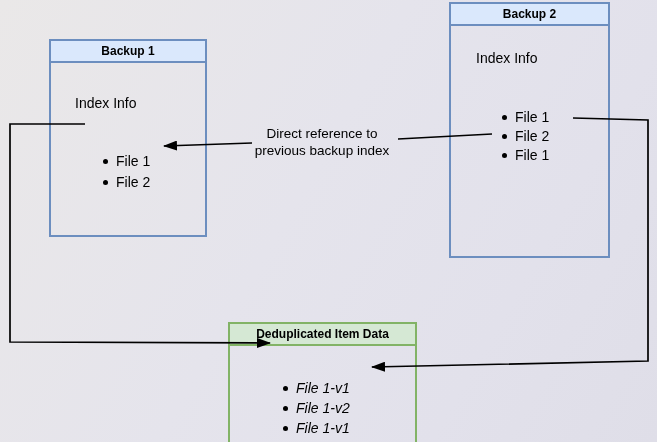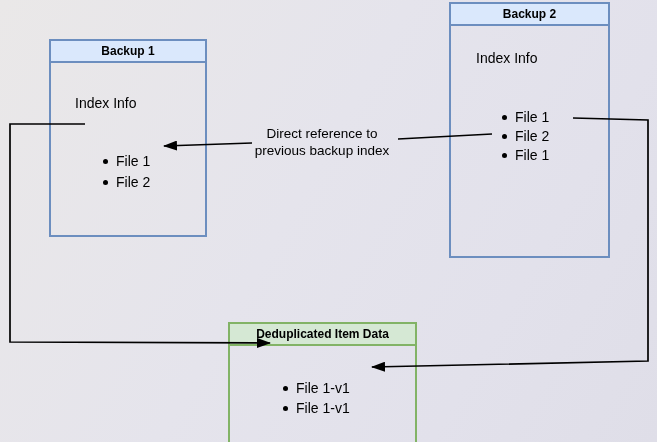--- a/index.html
+++ b/index.html
@@ -54,21 +54,21 @@
   #backup1 ul.file-list{left:52px;top:110px;}
   #backup1 ul.file-list li{line-height:21px;}
 
   #backup2{left:449px;top:2px;width:161px;height:256px;}
   #backup2 .section-label{left:25px;top:46px;}
   #backup2 ul.file-list{left:51px;top:104px;}
   #backup2 ul.file-list li{line-height:19px;}
 
   #dedup{left:228px;top:281px;width:189px;height:138px;margin-top:41px;}
   #dedup ul.file-list{left:53px;top:54px;}
-  #dedup ul.file-list li{line-height:20px;}
+  #dedup ul.file-list li{line-height:20px;font-style:italic;}
 
   svg.arrows{position:absolute;left:0;top:0;z-index:5;}
   svg.arrows path,svg.arrows line{stroke:#000;stroke-width:1.7;fill:none;}
   svg.arrows text{
     font-family:"Liberation Sans","DejaVu Sans",sans-serif;
     font-size:13.5px;fill:#000;text-anchor:middle;
   }
 </style>
 </head>
 <body>
@@ -91,20 +91,21 @@
       <li>File 1</li>
       <li>File 2</li>
       <li>File 1</li>
     </ul>
   </div>
 
   <div class="node green" id="dedup">
     <div class="node-header">Deduplicated Item Data</div>
     <ul class="file-list">
       <li>File 1-v1</li>
+      <li>File 1-v2</li>
       <li>File 1-v1</li>
     </ul>
   </div>
 
   <svg class="arrows" width="657" height="442" viewBox="0 0 657 442">
     <defs>
       <marker id="arrowhead" markerUnits="userSpaceOnUse" markerWidth="14" markerHeight="10" refX="13" refY="5" orient="auto">
         <path d="M0,0 L14,5 L0,10 z" style="fill:#000;stroke:none;"></path>
       </marker>
     </defs>

